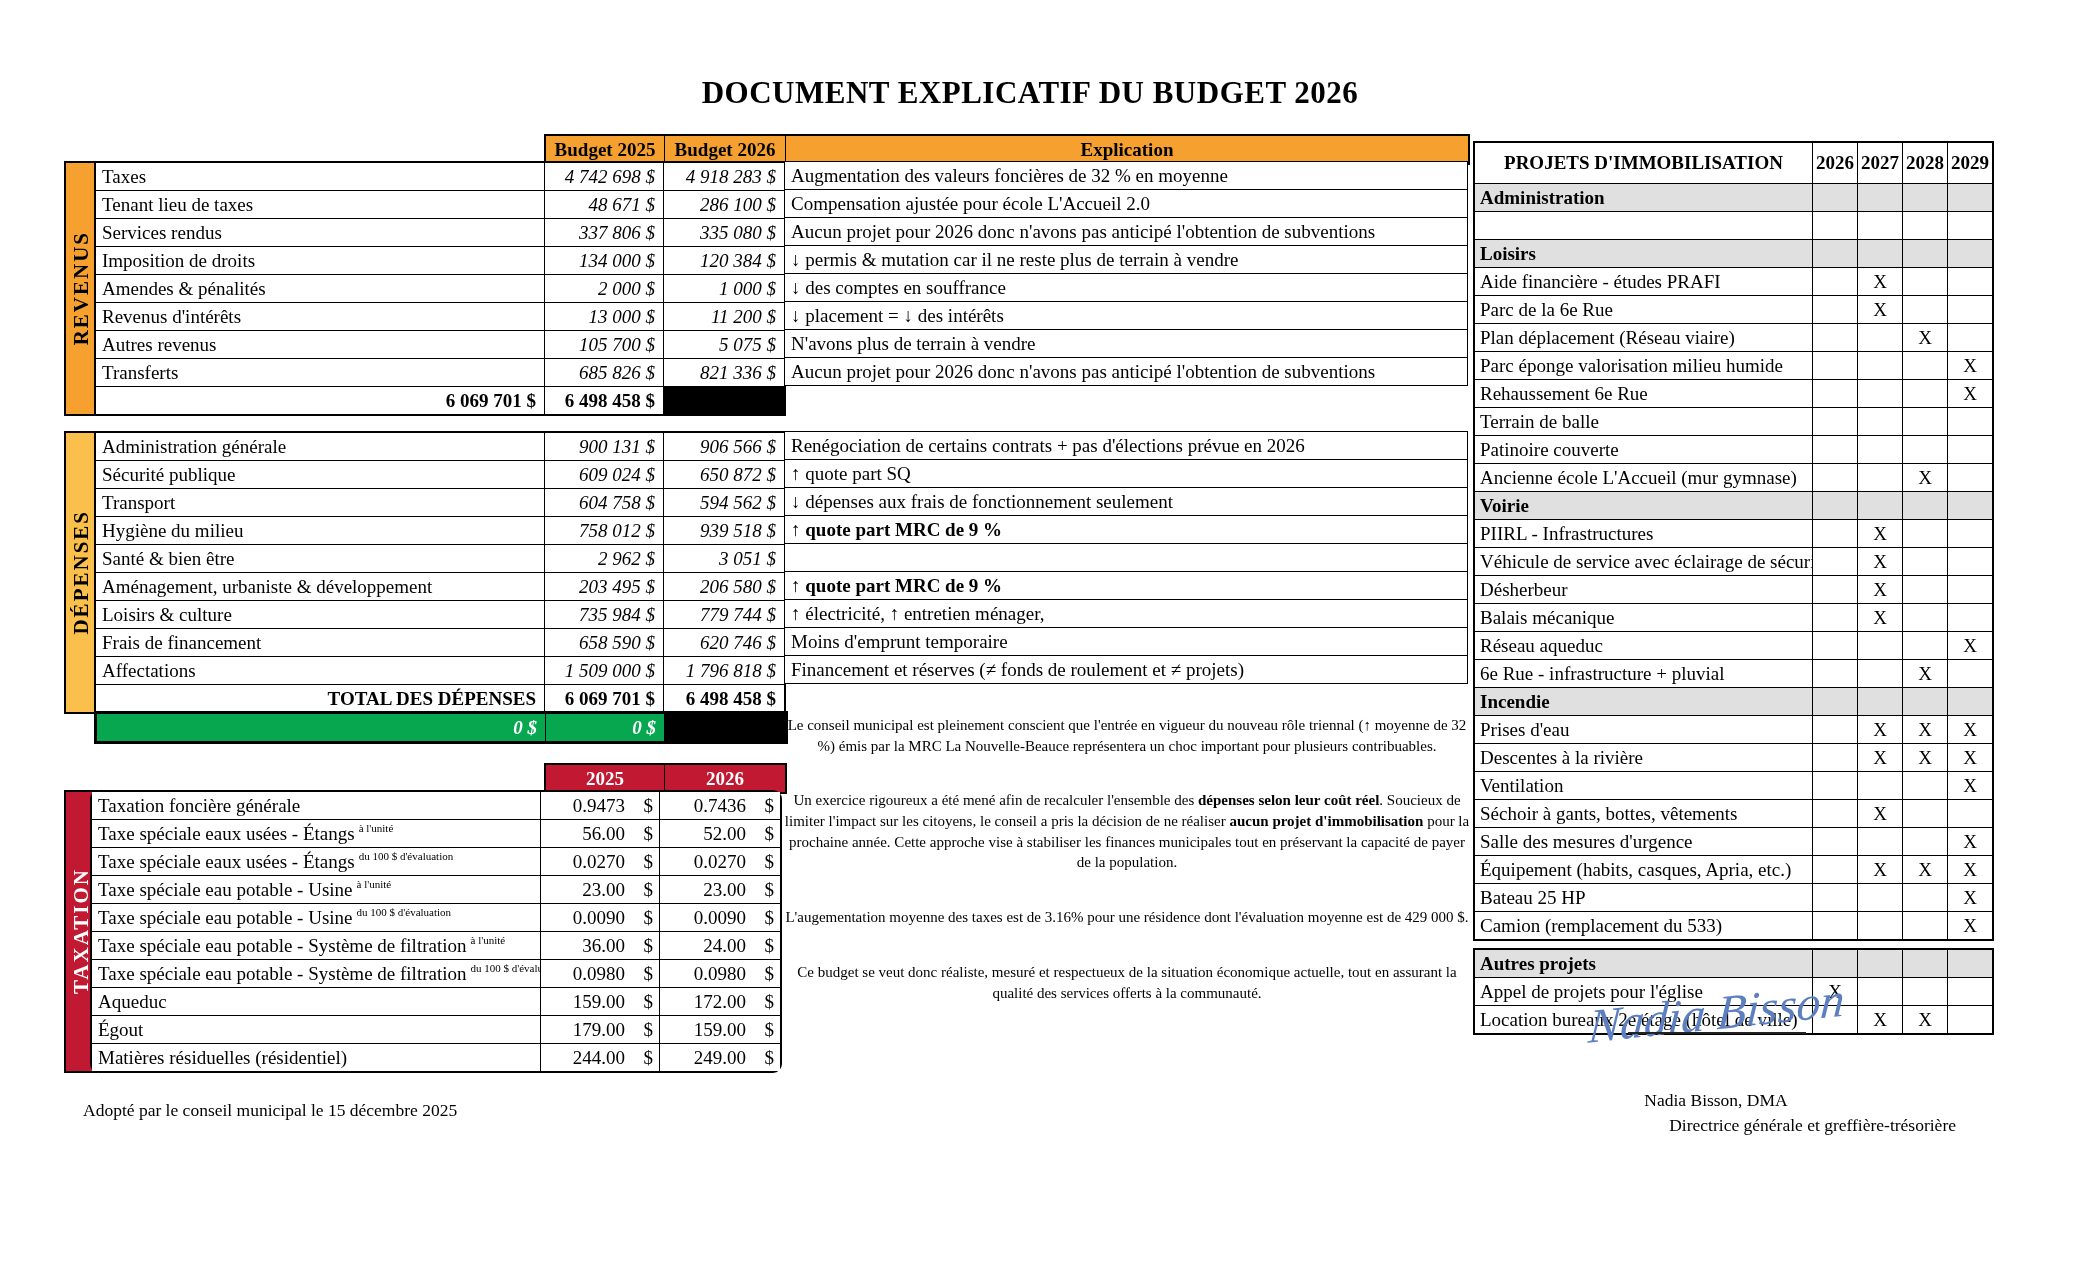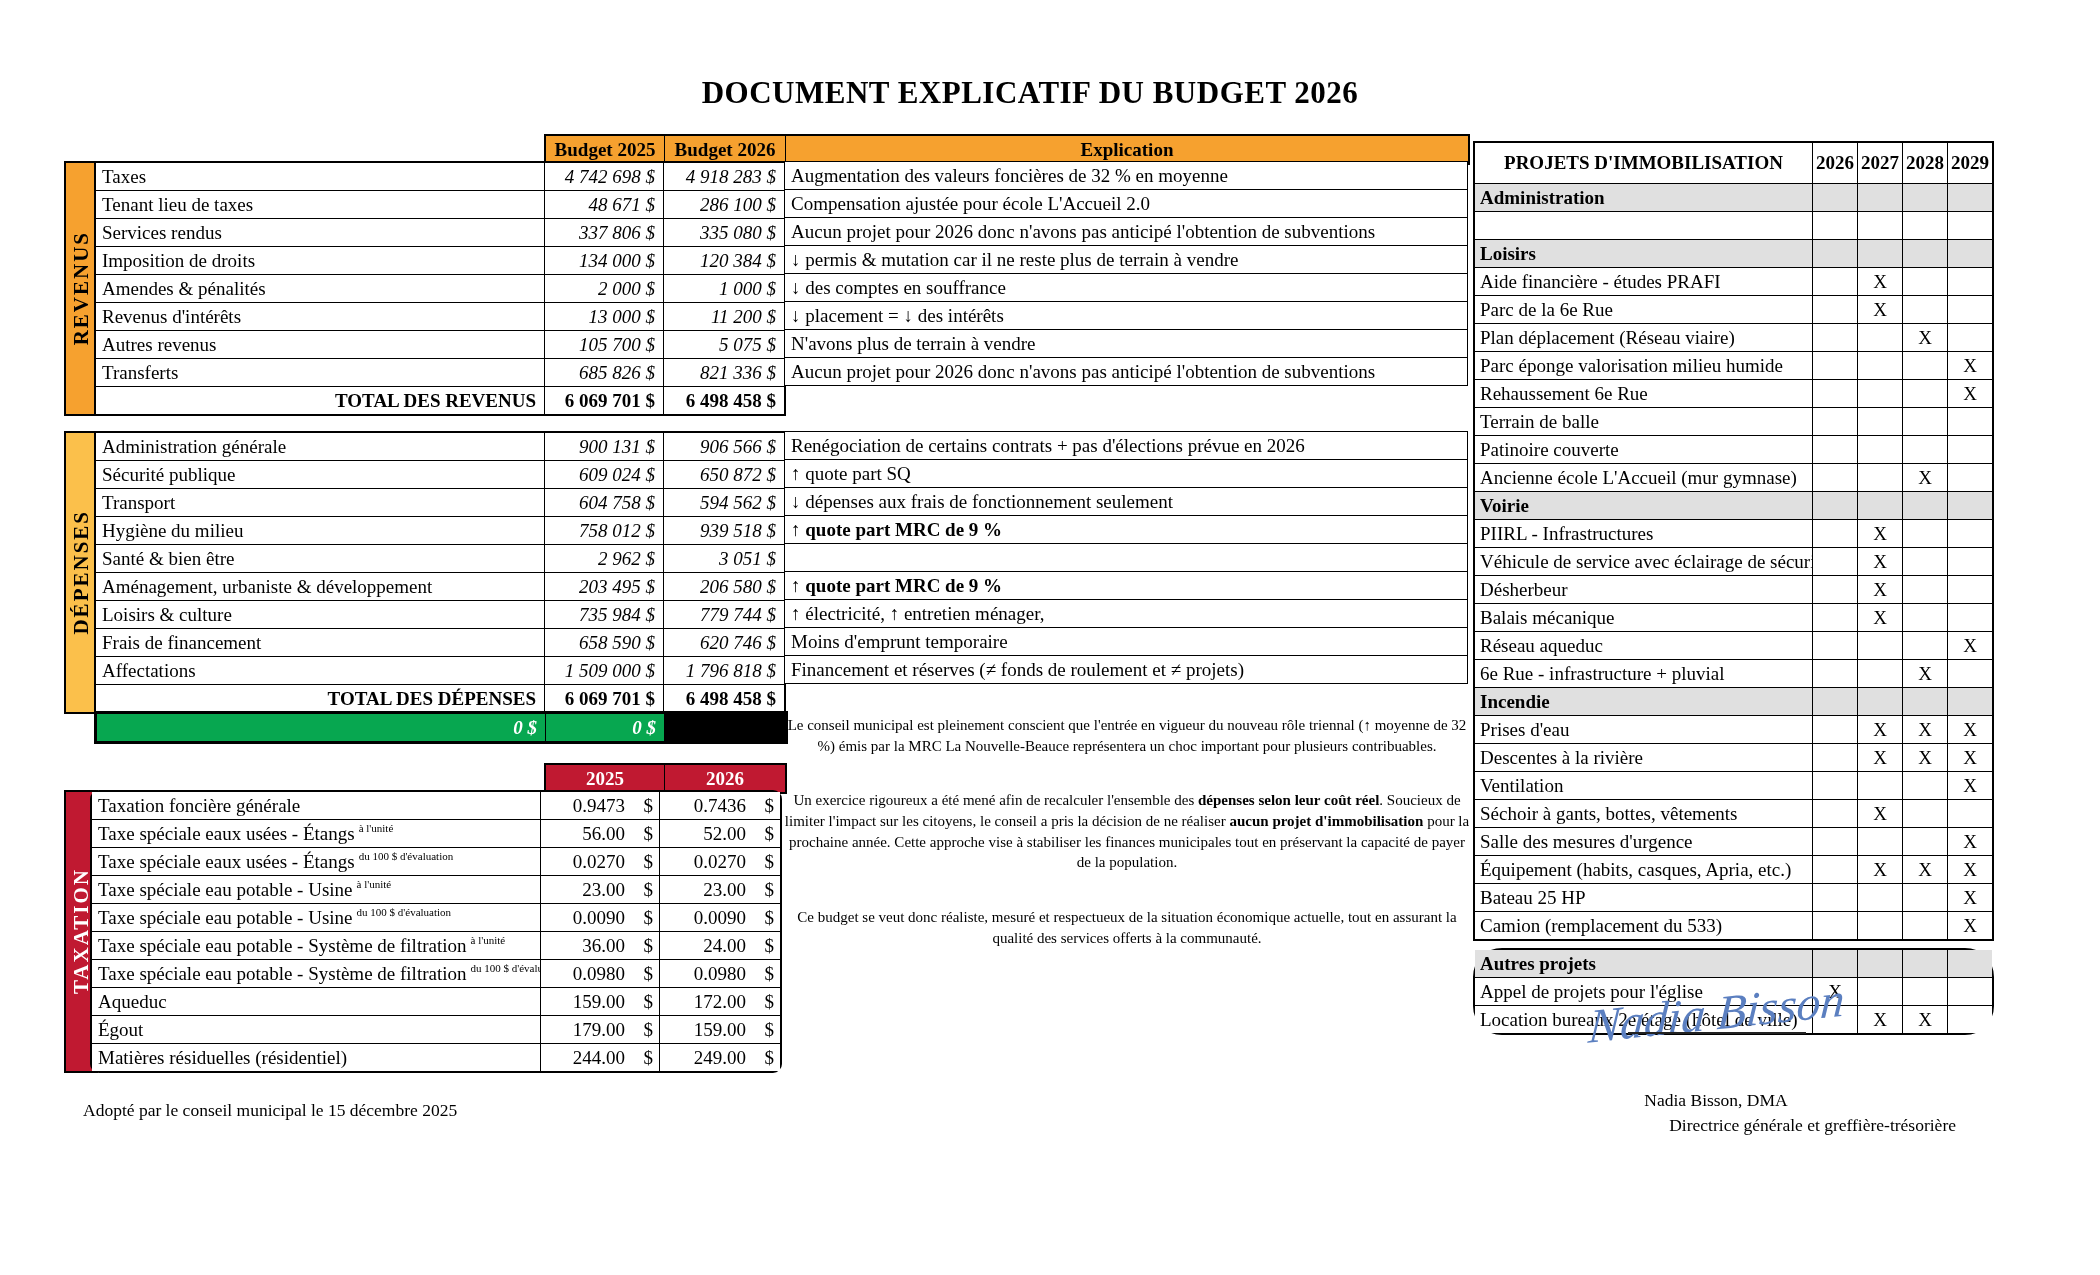--- a/index.html
+++ b/index.html
@@ -58,21 +58,21 @@
   
   .narrative{position:absolute;left:782px;top:715px;width:690px;text-align:center;
              font-size:15px;line-height:1.38;}
   .narrative p{margin:0 0 34px;}
 
   .adopted{position:absolute;left:83px;top:1100px;font-size:17.5px;}
 
   
   .projects{left:1473px;top:141px;grid-template-columns:337px 44px 44px 44px 44px;
             grid-template-rows:40px;grid-auto-rows:27px;}
-  .autres{left:1473px;top:948px;grid-template-columns:337px 44px 44px 44px 44px;grid-auto-rows:27px;border-radius:29px;}
+  .autres{left:1473px;top:948px;grid-template-columns:337px 44px 44px 44px 44px;grid-auto-rows:27px;}
   .ptitle{font-weight:bold;font-size:21.5px;justify-content:center;}
   .yhead{font-weight:bold;justify-content:center;}
   .plabel{padding-left:5px;font-size:17.5px;}
   .ycell{justify-content:center;font-size:18px;}
   .c0{background:var(--peach);}
   .c1{background:var(--lgreen);}
   .c2{background:var(--lblue);}
   .c3{background:var(--lpurple);}
   [data-kind="section"] .plabel{background:var(--gray);font-weight:bold;}
   [data-kind="section"] .ycell{background:var(--gray);}
@@ -145,21 +145,20 @@
           <div class="cell money">105 700 $</div>
           <div class="cell money">5 075 $</div>
         </div>
       
         <div style="display:contents">
           <div class="cell label-cell">Transferts</div>
           <div class="cell money">685 826 $</div>
           <div class="cell money">821 336 $</div>
         </div>
       </div>
-    <div class="cell total-label">TOTAL DES REVENUS</div>
     <div class="cell total-money">6 069 701 $</div>
     <div class="cell total-money">6 498 458 $</div>
   </div>
   <div class="grid rev-expl">
     <div style="display:contents">
       
     
         <div style="display:contents">
           <div class="cell expl">Augmentation des valeurs foncières de 32 % en moyenne</div>
         </div>
@@ -467,20 +466,21 @@
           </div>
         </div>
       </div>
   </div>
 
   <div class="adopted">Adopté par le conseil municipal le 15 décembre 2025</div>
 
   <div class="narrative">
     <p>Le conseil municipal est pleinement conscient que l'entrée en vigueur du nouveau rôle triennal (↑ moyenne de 32 %) émis par la MRC La Nouvelle-Beauce représentera un choc important pour plusieurs contribuables.</p>
     <p><span>Un exercice rigoureux a été mené afin de recalculer l'ensemble des </span><b>dépenses selon leur coût réel</b><span>. Soucieux de limiter l'impact sur les citoyens, le conseil a pris la décision de ne réaliser </span><b>aucun projet d'immobilisation</b><span> pour la prochaine année. Cette approche vise à stabiliser les finances municipales tout en préservant la capacité de payer de la population.</span></p>
+    <p>L'augementation moyenne des taxes est de 3.16% pour une résidence dont l'évaluation moyenne est de 429 000 $.</p>
     <p>Ce budget se veut donc réaliste, mesuré et respectueux de la situation économique actuelle, tout en assurant la qualité des services offerts à la communauté.</p>
   </div>
 
   <div class="grid projects">
     <div class="cell ptitle">PROJETS D'IMMOBILISATION</div>
     <div class="cell yhead c0">2026</div>
     <div class="cell yhead c1">2027</div>
     <div class="cell yhead c2">2028</div>
     <div class="cell yhead c3">2029</div>
     <div style="display:contents">

